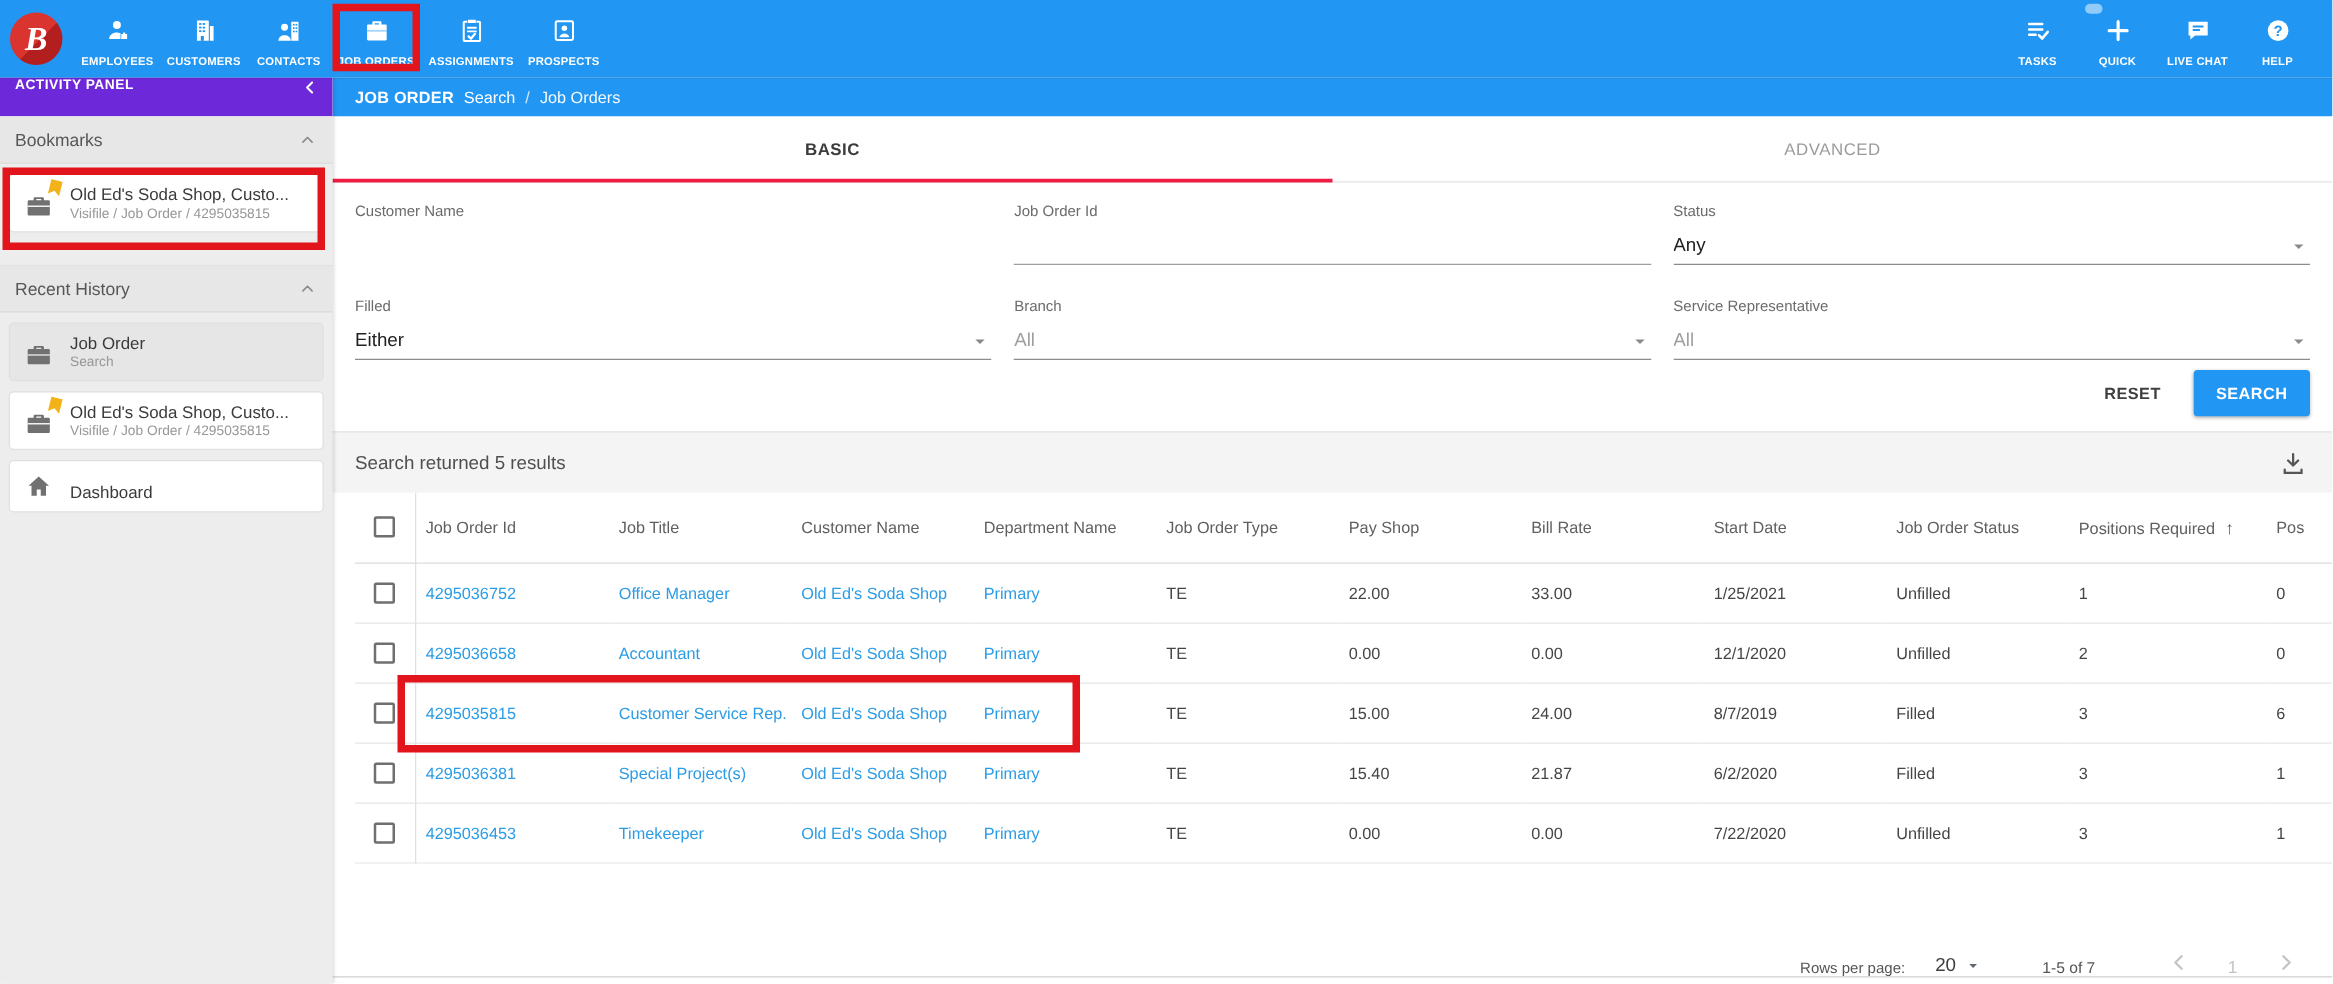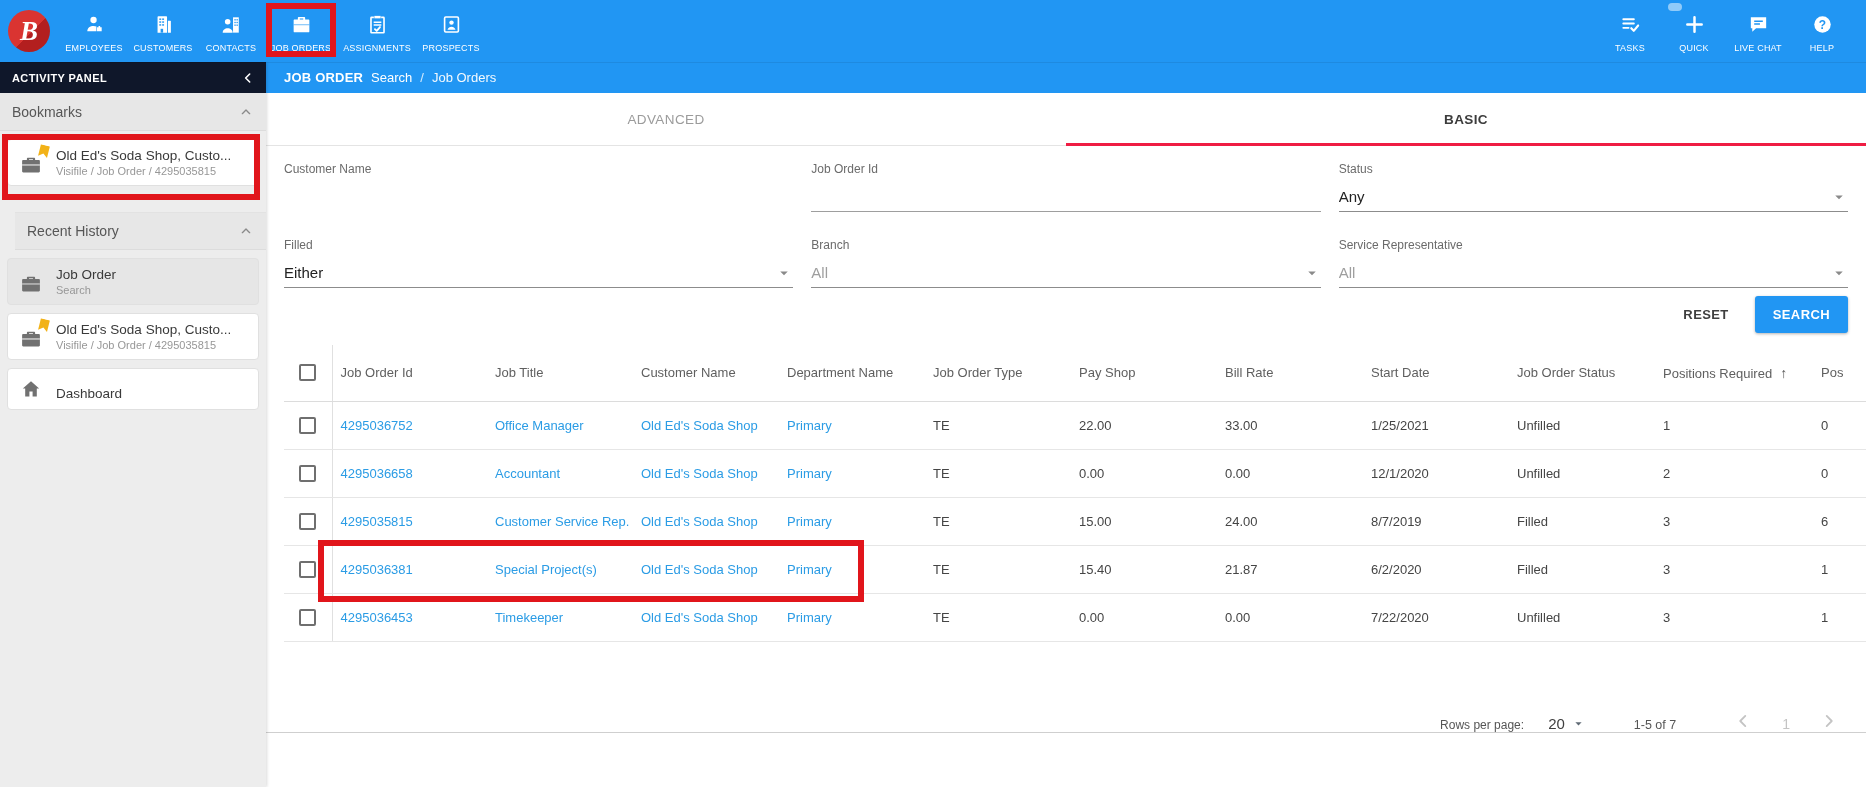--- a/index.html
+++ b/index.html
@@ -11,45 +11,45 @@
   .topnav { height:62px; background:#2196f3; display:flex; align-items:center; flex-shrink:0;
             box-shadow:0 1px 0 rgba(0,0,0,.08); position:relative; z-index:5; }
   .logo { width:42px; height:42px; border-radius:50%; margin-left:8px;
           background:linear-gradient(135deg,#da3431 54%,#b31f1f 54%);
           color:#fff; font-family:"Liberation Serif", serif; font-style:italic; font-weight:bold;
           font-size:27px; display:flex; align-items:center; justify-content:center; }
   .nav-items { display:flex; gap:4px; margin-left:12px; height:100%; }
   .nav-item { display:flex; flex-direction:column; align-items:center; justify-content:center;
               padding-top:4px; cursor:pointer; }
   .nav-item svg { width:23px; height:23px; }
-  .nav-item .lbl { color:#fff; font-size:9px; font-weight:normal; letter-spacing:.2px; margin-top:3px; white-space:nowrap; }
+  .nav-item .lbl { color:#fff; font-size:9px; font-weight:bold; letter-spacing:.2px; margin-top:3px; white-space:nowrap; }
   .spacer { flex:1; }
   .search-pill { width:235px; height:34px; border-radius:17px; background:rgba(255,255,255,.28);
                  display:flex; align-items:center; padding:0 10px 0 16px; margin-right:21px; }
   .search-pill input { flex:1; background:transparent; border:none; outline:none; color:#fff;
                        font-size:14px; font-family:"Liberation Sans", sans-serif; min-width:0; }
   .search-pill input::placeholder { color:rgba(255,255,255,.85); }
   .search-pill svg { flex-shrink:0; }
   .right-items { display:flex; margin-right:12px; }
   .right-items .nav-item { width:64px; }
   .indicator-dot { position:absolute; left:1668px; top:3px; width:14px; height:8px; border-radius:4px;
                    background:rgba(255,255,255,.5); }
 
   
   .content { flex:1; display:flex; min-height:0; }
 
   
   .sidebar { width:266px; flex-shrink:0; background:#ededed; box-shadow:1px 0 3px rgba(0,0,0,.15);
              position:relative; z-index:4; }
-  .sb-header { height:31px; background:#0f172a; color:#fff; font-size:11px; font-weight:bold;
-               letter-spacing:.4px; display:flex; align-items:center; padding:0 10px 0 12px; }
+  .sb-header { height:31px; background:#6d28d9; color:#fff; font-size:11px; font-weight:bold;
+               letter-spacing:.4px; display:flex; padding:0 10px 0 12px; }
   .sb-header .sp { flex:1; }
   .sb-section-header { height:38px; background:#e7e7e7; border-bottom:1px solid #dcdcdc;
                        display:flex; align-items:center; padding:0 12px; color:#565656; font-size:14px; }
-  .sb-section-header.rh { margin-top:26px; border-top:1px solid #e2e2e2;margin-left:15px; }
+  .sb-section-header.rh { margin-top:26px; border-top:1px solid #e2e2e2; }
   .sb-section-header .sp { flex:1; }
   .sb-card { background:#fff; border:1px solid #e0e0e0; border-radius:4px; margin:8px 7px 7px 7px;
              padding:8px 10px 8px 8px; display:flex; align-items:flex-end; gap:10px; cursor:pointer;
              min-height:40px; }
   .sb-card.selected { background:#e6e6e6; }
   .sb-icon { position:relative; width:30px; flex-shrink:0; display:flex; justify-content:center; }
   .sb-icon .flag { position:absolute; top:-7px; right:-3px; transform:rotate(14deg); }
   .sb-card .txt { min-width:0; }
   .sb-card .t1 { font-size:13.5px; color:#3a3a3a; white-space:nowrap; overflow:hidden; }
   .sb-card .t2 { font-size:11px; color:#979797; margin-top:2px; white-space:nowrap; overflow:hidden; }
@@ -343,22 +343,22 @@
 
     <main>
       <div class="breadcrumb">
         <span class="b1">JOB ORDER</span>
         <span class="b2">Search</span>
         <span class="sep">/</span>
         <span class="b3">Job Orders</span>
       </div>
 
       <div class="tabs">
+        <div class="tab active">BASIC</div>
         <div class="tab">ADVANCED</div>
-        <div class="tab active">BASIC</div>
       </div>
 
       <div class="form-grid">
         <div class="field">
           <label>Customer Name</label>
         </div>
         <div class="field">
           <label>Job Order Id</label>
           <div class="control empty">
             <span class="val"></span>
@@ -408,20 +408,29 @@
             </span>
           </div>
         </div>
       </div>
 
       <div class="actions">
         <button class="btn-reset">RESET</button>
         <button class="btn-search">SEARCH</button>
       </div>
 
+      <div class="results-strip">
+        <span class="summary">Search returned 5 results</span>
+        <span class="dl">
+          <svg viewBox="0 0 24 24" width="23" height="23">
+              <path stroke="#555" stroke-width="1.9" fill="none" stroke-linecap="round" stroke-linejoin="round" d="M12 4.5V14m0 0l-4.2-4.2M12 14l4.2-4.2"></path>
+              <path stroke="#555" stroke-width="1.9" fill="none" stroke-linecap="round" d="M5 17.5v2.6h14v-2.6"></path>
+            </svg>
+        </span>
+      </div>
 
       <div class="table-wrap">
         <table>
           <colgroup>
             <col style="width:48px">
               <col style="width:155px">
               <col style="width:146px">
               <col style="width:146px">
             <col style="width:146px">
               <col style="width:146px">

